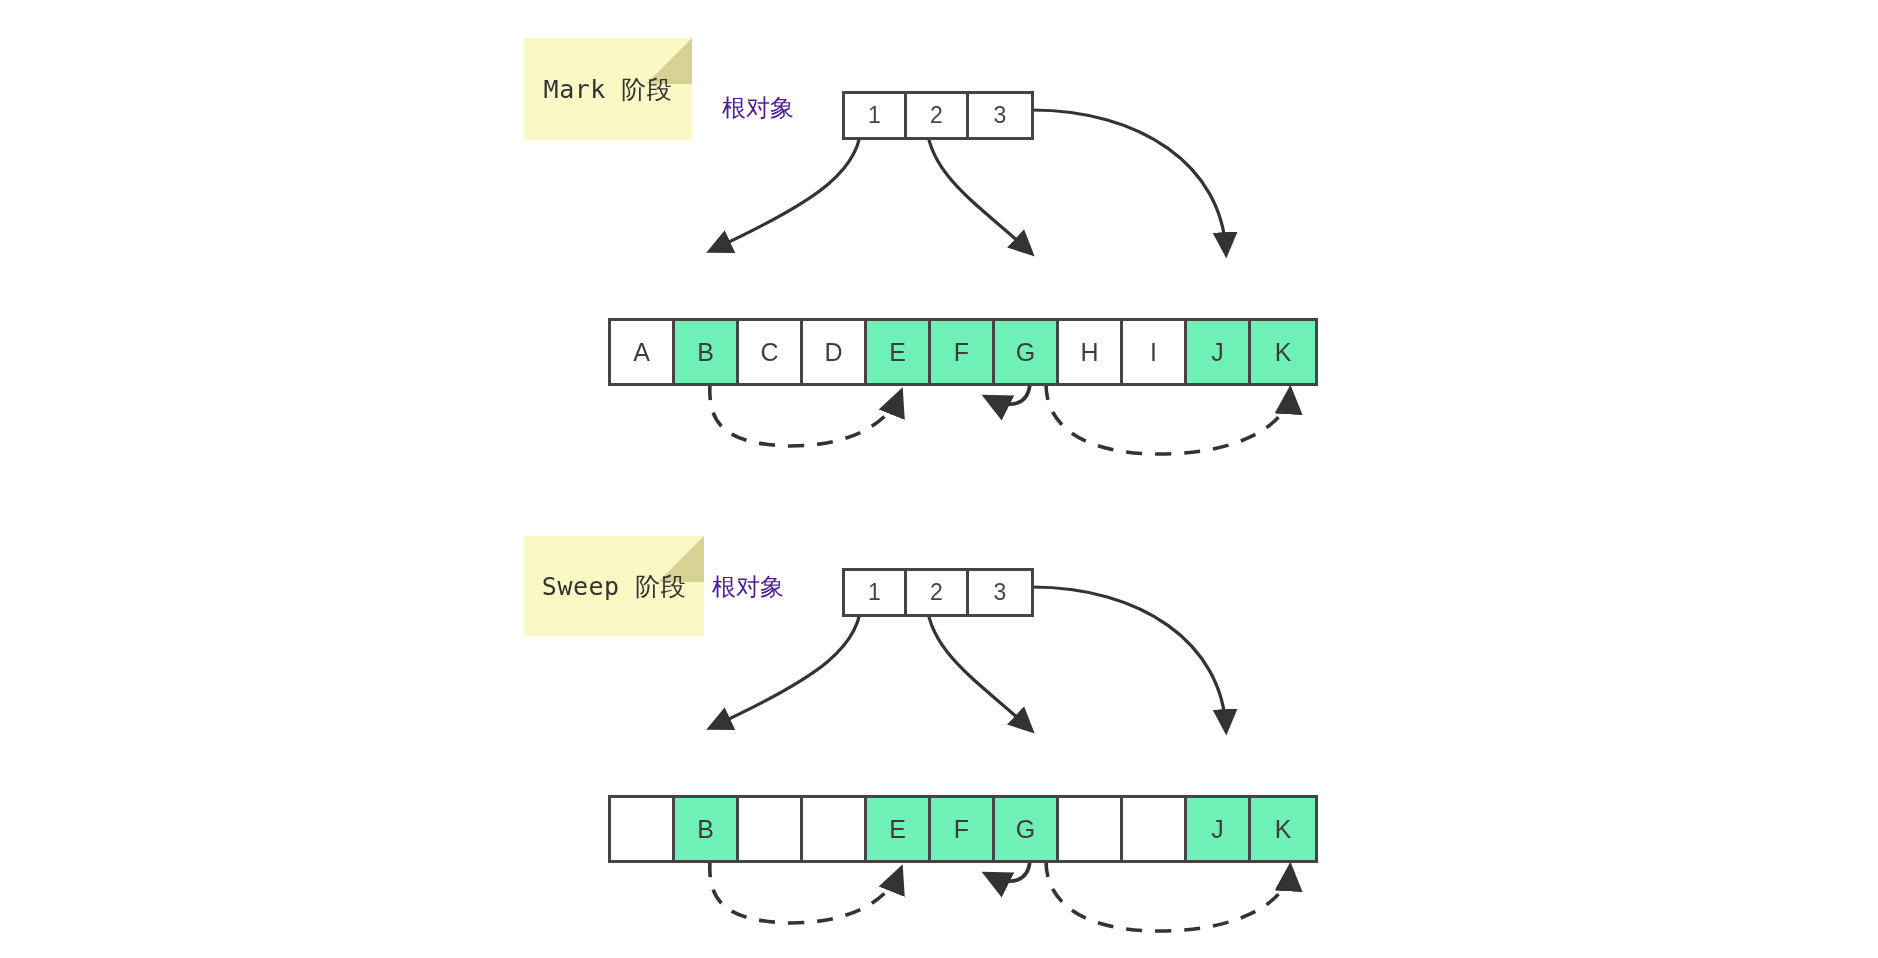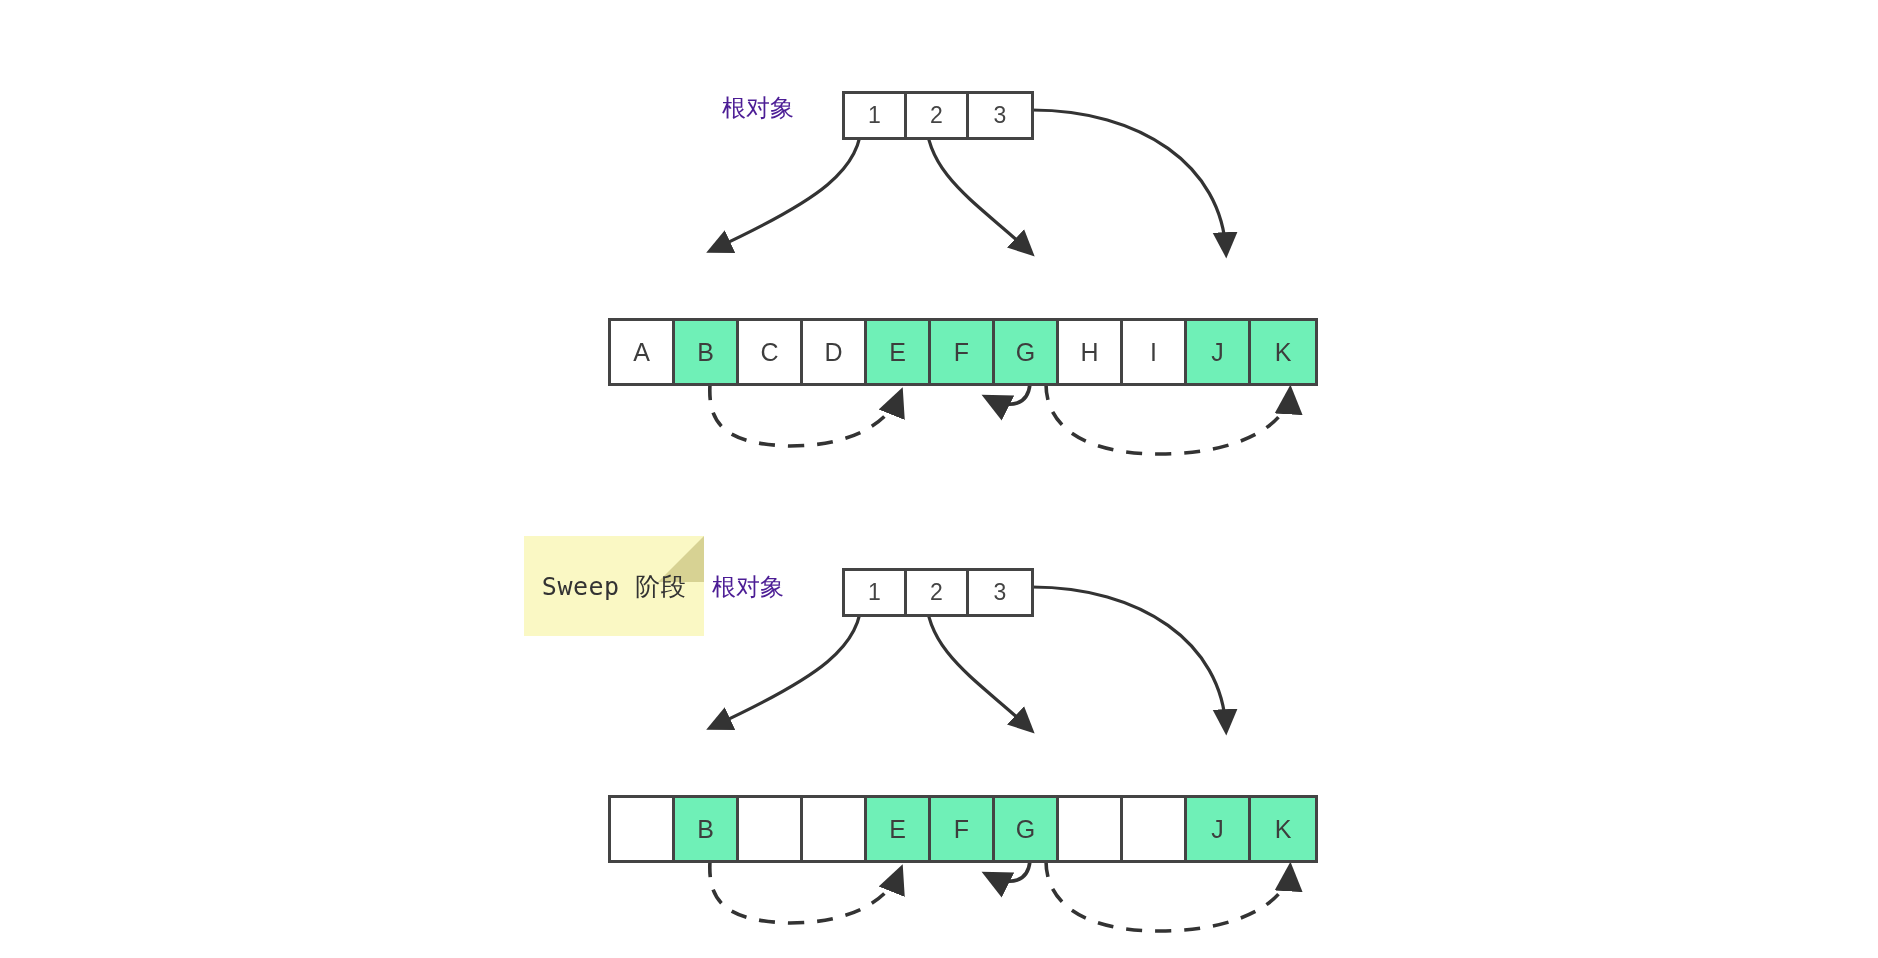--- a/index.html
+++ b/index.html
@@ -129,20 +129,24 @@
 
       <path d="M1032,110 C1140,110 1222,165 1226,252" fill="none" stroke="#333333" stroke-width="3.2" marker-end="url(#ah-m)"></path>
 
       <path d="M710,384 C708,420 720,444 790,446 C850,446 888,424 900,394" fill="none" stroke="#333333" stroke-width="3.6" stroke-dasharray="16,13" marker-end="url(#ah-m)"></path>
 
       <path d="M1030,384 C1028,404 1012,410 988,398" fill="none" stroke="#333333" stroke-width="3.6" marker-end="url(#ah-m)"></path>
 
       <path d="M1046,384 C1046,424 1080,454 1160,454 C1240,454 1288,424 1290,392" fill="none" stroke="#333333" stroke-width="3.6" stroke-dasharray="16,13" marker-end="url(#ah-m)"></path>
     </svg>
 
+    <div class="sticky" style="left:524px; top:38px; width:168px; height:102px;">
+      <div class="fold"></div>
+      <div class="sticky-label">Mark 阶段</div>
+    </div>
 
     <div class="root-label" style="left:722px; top:92px;">根对象</div>
 
     <div class="root-row" style="left:842px; top:91px;">
       <div class="root-cell">1</div>
       <div class="root-cell">2</div>
       <div class="root-cell">3</div>
     </div>
 
     <div class="heap-row" style="left:608px; top:318px;">

